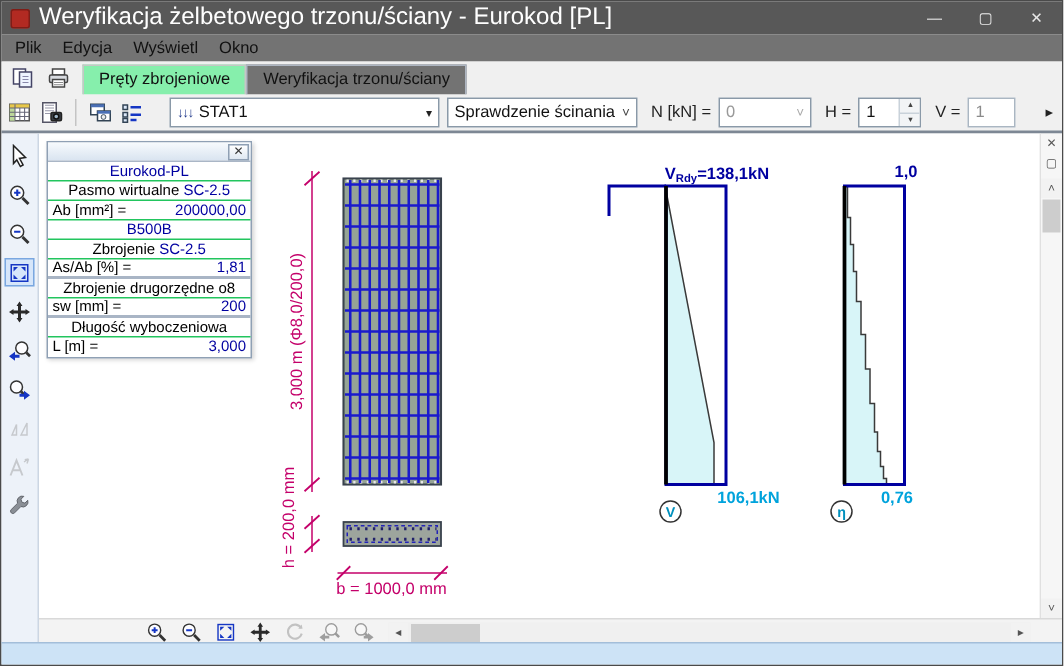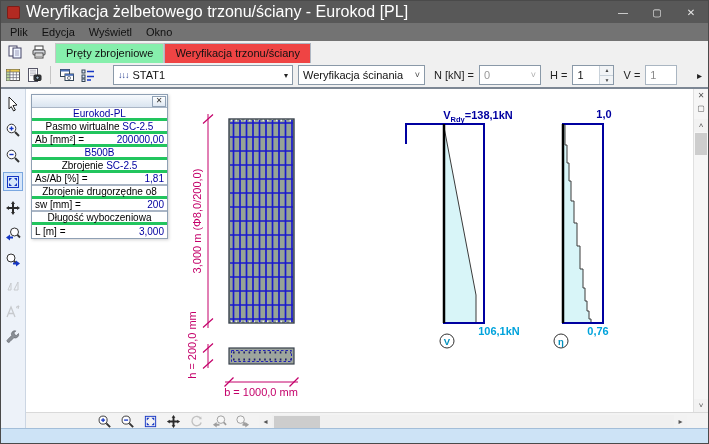--- a/index.html
+++ b/index.html
@@ -17,21 +17,21 @@
   
   .menubar{flex:0 0 18px;background:#737373;display:flex;align-items:center;padding-left:2px}
   .menu-item{padding:0 7px;height:100%;display:flex;align-items:center;color:#111;cursor:default}
 
   
   .tabrow{flex:0 0 22px;background:#f0f0f0;display:flex;align-items:flex-end}
   .tr-icons{display:flex;align-items:center;gap:8px;padding:0 8px 3px 6px}
   .icon16{width:16px;height:16px;display:block}
   .icon15{width:15px;height:15px;display:block}
   .tab{padding:3px 10px 4px;border:1px solid #c6c6c6;border-bottom:none;background:#86efac;font-size:11px;color:#111}
-  .tab.active{background:#ef4444;border-color:#aeb6c2}
+  .tab.active{background:#737373;border-color:#aeb6c2}
 
   
   .toolbar{flex:0 0 26px;background:#f0f0f0;border-bottom:2px solid #7d8794;display:flex;align-items:center;gap:5px;padding:0 4px}
   .tb-sep{width:1px;height:18px;background:#c4c4c4;margin:0 3px}
   .combo{height:20px;background:#fff;border:1px solid #8a99a8;display:flex;align-items:center;padding:0 4px;gap:4px;font-size:11px}
   .combo .grow{flex:1;white-space:nowrap;overflow:hidden}
   .combo-arrow{font-size:8px;color:#222}
   .combo-chevron{font-size:9px;color:#444}
   .case-combo{width:180px;margin-left:12px}
   .case-prefix{color:#223a8c;font-size:9px;letter-spacing:-1px}
@@ -75,21 +75,21 @@
   .hsb-track{flex:1}
   .corner{width:15px;height:100%}
 
   
   .statusbar{flex:0 0 15px;background:#cde3f6;border-top:1px solid #a3bed9}
 
   
   .data-panel{position:absolute;left:5px;top:5px;width:137px;background:#fff;border:1px solid #8fa0b4;font-size:10px;box-shadow:1px 1px 3px rgba(0,0,0,.18)}
   .dp-header{height:13px;background:linear-gradient(#f7fafd,#d9e4f0);border-bottom:1px solid #aab6c6;display:flex;justify-content:flex-end;align-items:center;padding-right:1px}
   .dp-close{width:14px;height:11px;border:1px solid #8fa0b4;background:linear-gradient(#ffffff,#dfe8f2);display:flex;align-items:center;justify-content:center;font-size:8px;color:#333;line-height:1}
-  .prow{height:13px;display:flex;align-items:center;padding:0 3px;border-bottom:3px solid #22c55e;white-space:nowrap}
+  .prow{height:13px;display:flex;align-items:center;padding:0 3px;border-bottom:1px solid #22c55e;white-space:nowrap}
   .prow:last-child{border-bottom:none}
   .prow.sep{border-bottom:2px solid #a9b5c5}
   .prow.center{justify-content:center}
   .prow.kv{justify-content:space-between}
   .plabel{color:#000}
   .pval{color:#0000a0}
 
   
   .dimtxt{fill:#c4006a;font-size:11px;font-family:"Liberation Sans",sans-serif}
   .navytxt{fill:#0000a0;font-size:11px;font-weight:bold;font-family:"Liberation Sans",sans-serif}
@@ -232,21 +232,21 @@
       </svg>
     <svg class="icon16">
         <use href="#i-listcfg"></use>
       </svg>
     <div class="combo case-combo">
       <span class="case-prefix">↓↓↓</span>
       <span class="grow">STAT1</span>
       <span class="combo-arrow">▾</span>
     </div>
     <div class="combo check-combo">
-      <span class="grow">Weryfikacja ścinania</span>
+      <span class="grow">Sprawdzenie ścinania</span>
       <span class="combo-chevron">˅</span>
     </div>
     <span class="tb-label">N [kN] =</span>
     <div class="combo n-combo">
       <span class="grow">0</span>
       <span class="combo-chevron">˅</span>
     </div>
     <span class="tb-label">H =</span>
     <div class="spinbox">
       <span class="spin-val">1</span>

